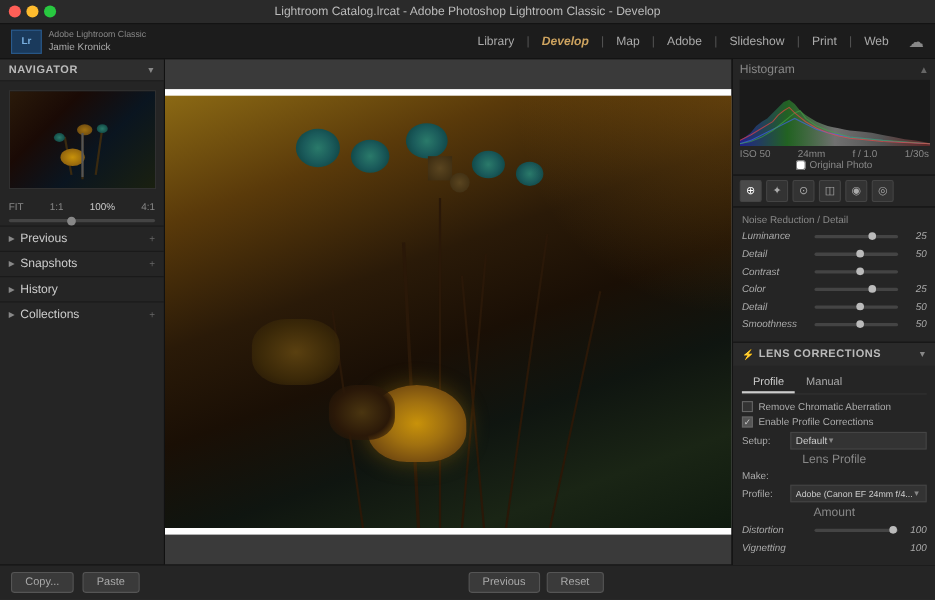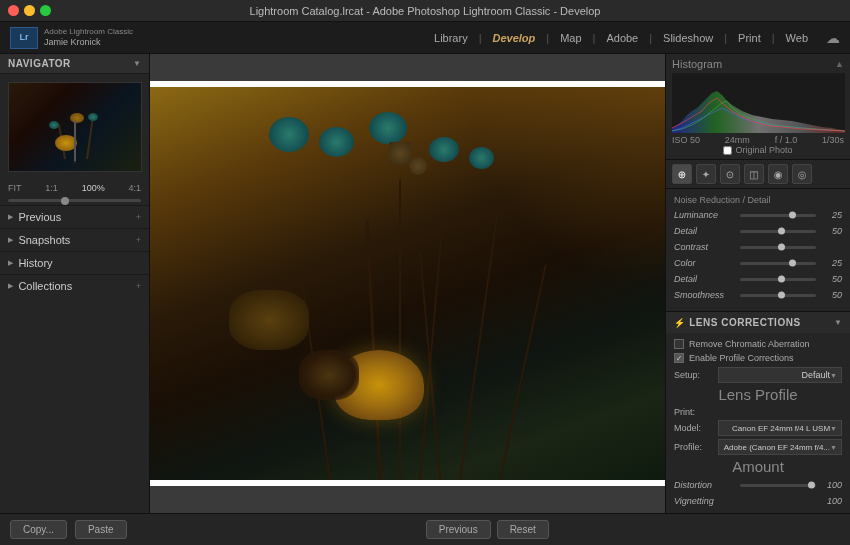--- a/index.html
+++ b/index.html
@@ -433,28 +433,28 @@
     .field-value {
       flex: 1;
       height: 16px;
       background: #333;
       border: 1px solid #444;
       font-size: 9px;
       color: #ccc;
       padding: 0 4px;
       display: flex;
       align-items: center;
-      justify-content: flex-end;
+      justify-content: flex-start;
     }
     .dropdown-arrow {
       font-size: 7px;
       color: #888;
     }
     .section-label {
-      font-size: 15px;
+      font-size: 11px;
       color: #888;
       text-align: center;
       margin-bottom: 4px;
     }
 
     
     #bottom-toolbar {
       height: 32px;
       background: #252525;
       border-top: 1px solid #111;
@@ -719,45 +719,42 @@
 
     <div class="right-section">
       <div class="right-section-header">
         <div style="display:flex;align-items:center;gap:4px;">
           <span style="font-size:9px;color:#666;">⚡</span>
           <span class="right-section-title">Lens Corrections</span>
         </div>
         <span class="panel-arrow">▼</span>
       </div>
       <div class="right-section-content">
+        <div class="profile-manual-tabs">
+          <span class="pm-tab active">Profile</span>
+          <span class="pm-tab">Manual</span>
+        </div>
         <div class="checkbox-row">
           <div class="checkbox"></div>
           <span class="checkbox-label">Remove Chromatic Aberration</span>
         </div>
         <div class="checkbox-row">
           <div class="checkbox checked">✓</div>
           <span class="checkbox-label">Enable Profile Corrections</span>
         </div>
         <div class="field-row">
           <span class="field-label">Setup:</span>
           <div class="field-value">
             <span>Default</span>
             <span class="dropdown-arrow">▼</span>
           </div>
         </div>
         <div class="section-label">Lens Profile</div>
         <div class="field-row">
-          <span class="field-label">Print:</span>
-        </div>
-        <div class="field-row">
-          <span class="field-label">Model:</span>
-          <div class="field-value">
-            <span style="font-size:8px;">Canon EF 24mm f/4 L USM</span>
-            <span class="dropdown-arrow">▼</span>
-          </div>
+          <span class="field-label">Make:</span>
         </div>
         <div class="field-row">
           <span class="field-label">Profile:</span>
           <div class="field-value">
             <span style="font-size:8px;">Adobe (Canon EF 24mm f/4...</span>
             <span class="dropdown-arrow">▼</span>
           </div>
         </div>
         <div class="section-label">Amount</div>
         <div class="slider-row">

